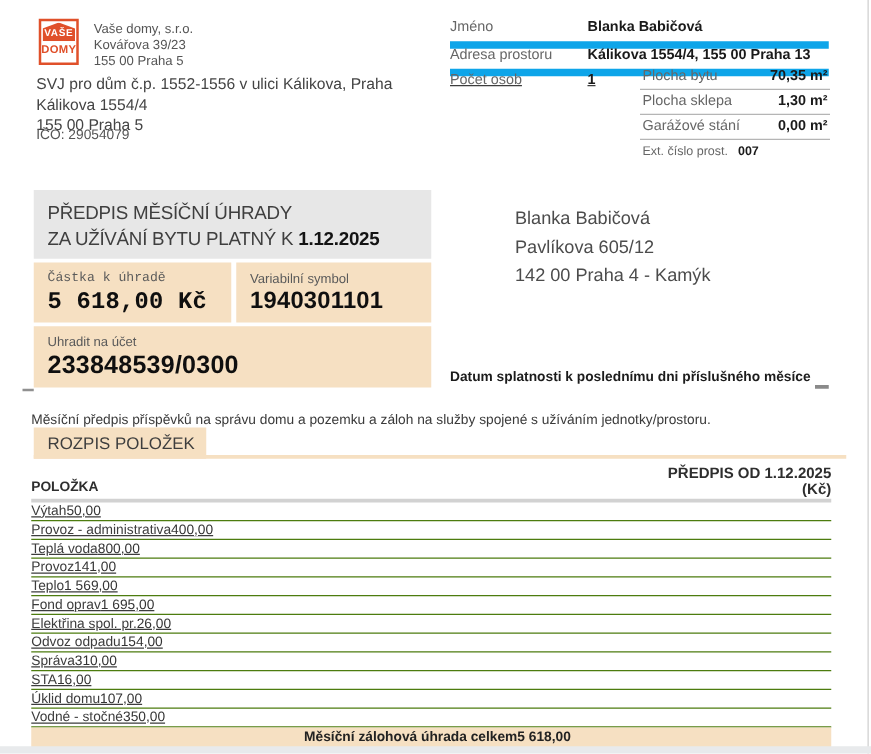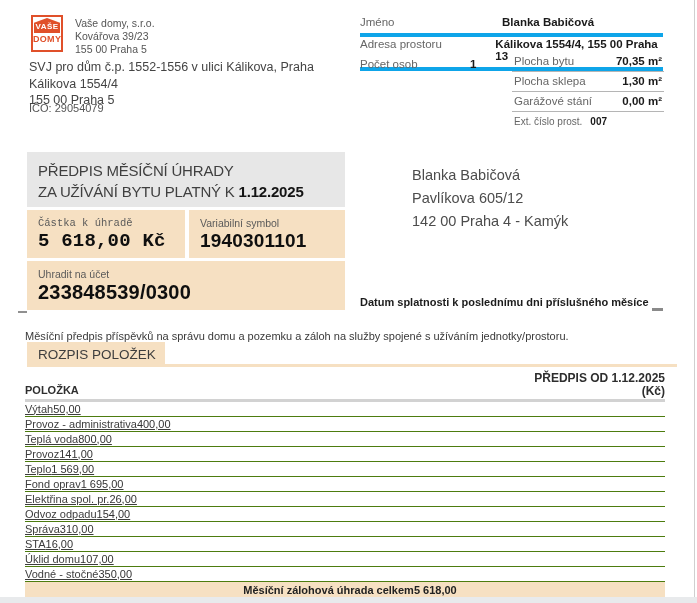--- a/index.html
+++ b/index.html
@@ -18,24 +18,24 @@
     font-size:8px;font-weight:bold;text-align:center;line-height:17px;letter-spacing:.5px;
     clip-path:polygon(0 32%,50% 0,100% 32%,100% 100%,0 100%);}
   .logo-bottom{color:#e0502a;font-size:9px;font-weight:900;text-align:center;line-height:13px;letter-spacing:.3px;}
 
   
   .company-block{left:75px;top:17px;font-size:10.5px;line-height:13px;color:#555;}
   .svj-block{left:29px;top:59px;font-size:12.5px;line-height:16.5px;color:#444;}
   .ico-line{left:29px;top:102px;font-size:11px;color:#555;}
 
   
-  .uirow{left:360px;width:303px;display:flex;border-bottom:4px solid #0ea5e9;padding-bottom:5px;font-size:11.5px;gap:32px;}
+  .uirow{left:360px;width:303px;display:flex;border-bottom:6px solid #0ea5e9;padding-bottom:5px;font-size:11.5px;}
   .uirow .lbl{width:110px;color:#666;}
   .uirow .val{font-weight:bold;color:#1a1a1a;}
-  .uirow-noline{left:360px;width:145px;display:flex;font-size:11.5px;border:none;}
+  .uirow-noline{left:360px;width:145px;display:flex;font-size:11.5px;border:none;text-decoration:underline;}
   .uirow-noline .lbl{width:110px;color:#666;}
   .uirow-noline .val{font-weight:bold;color:#1a1a1a;}
   .area-table{left:512px;top:52px;width:152px;}
   .arow{display:flex;justify-content:space-between;border-bottom:1px solid #b5b5b5;padding:3px 2px 4px 2px;font-size:11.5px;}
   .arow .lbl{color:#666;}
   .arow .val{font-weight:bold;color:#1a1a1a;}
   .arow-ext{display:flex;border:none;padding:4px 2px 0 2px;font-size:10px;}
   .arow-ext .lbl{color:#666;margin-right:8px;}
   .arow-ext .val{font-weight:bold;color:#1a1a1a;}
 

